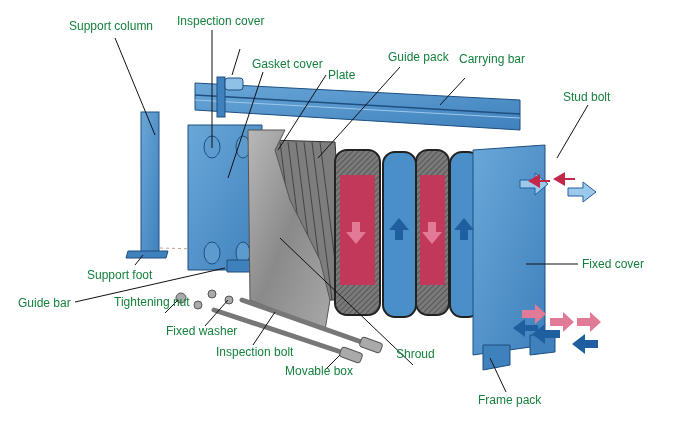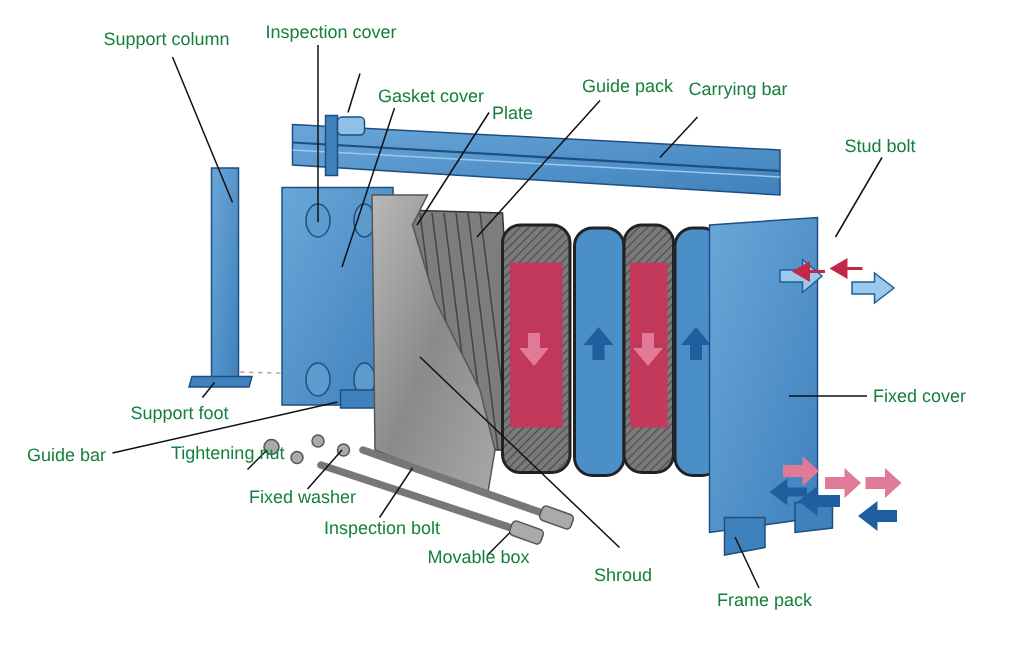--- a/index.html
+++ b/index.html
@@ -145,15 +145,15 @@
 <div class="label" style="left:388px;top:50px;">Guide pack</div>
 <div class="label" style="left:459px;top:52px;">Carrying bar</div>
 <div class="label" style="left:563px;top:90px;">Stud bolt</div>
 <div class="label" style="left:582px;top:257px;">Fixed cover</div>
 <div class="label" style="left:87px;top:268px;">Support foot</div>
 <div class="label" style="left:18px;top:296px;">Guide bar</div>
 <div class="label" style="left:86px;top:295px;margin-left:28px;">Tightening nut</div>
 <div class="label" style="left:166px;top:324px;">Fixed washer</div>
 <div class="label" style="left:216px;top:345px;">Inspection bolt</div>
 <div class="label" style="left:285px;top:364px;">Movable box</div>
-<div class="label" style="left:396px;top:376px;">Shroud</div>
+<div class="label" style="left:396px;top:347px;">Shroud</div>
 <div class="label" style="left:478px;top:393px;">Frame pack</div>
 </div>
 
 </body></html>

